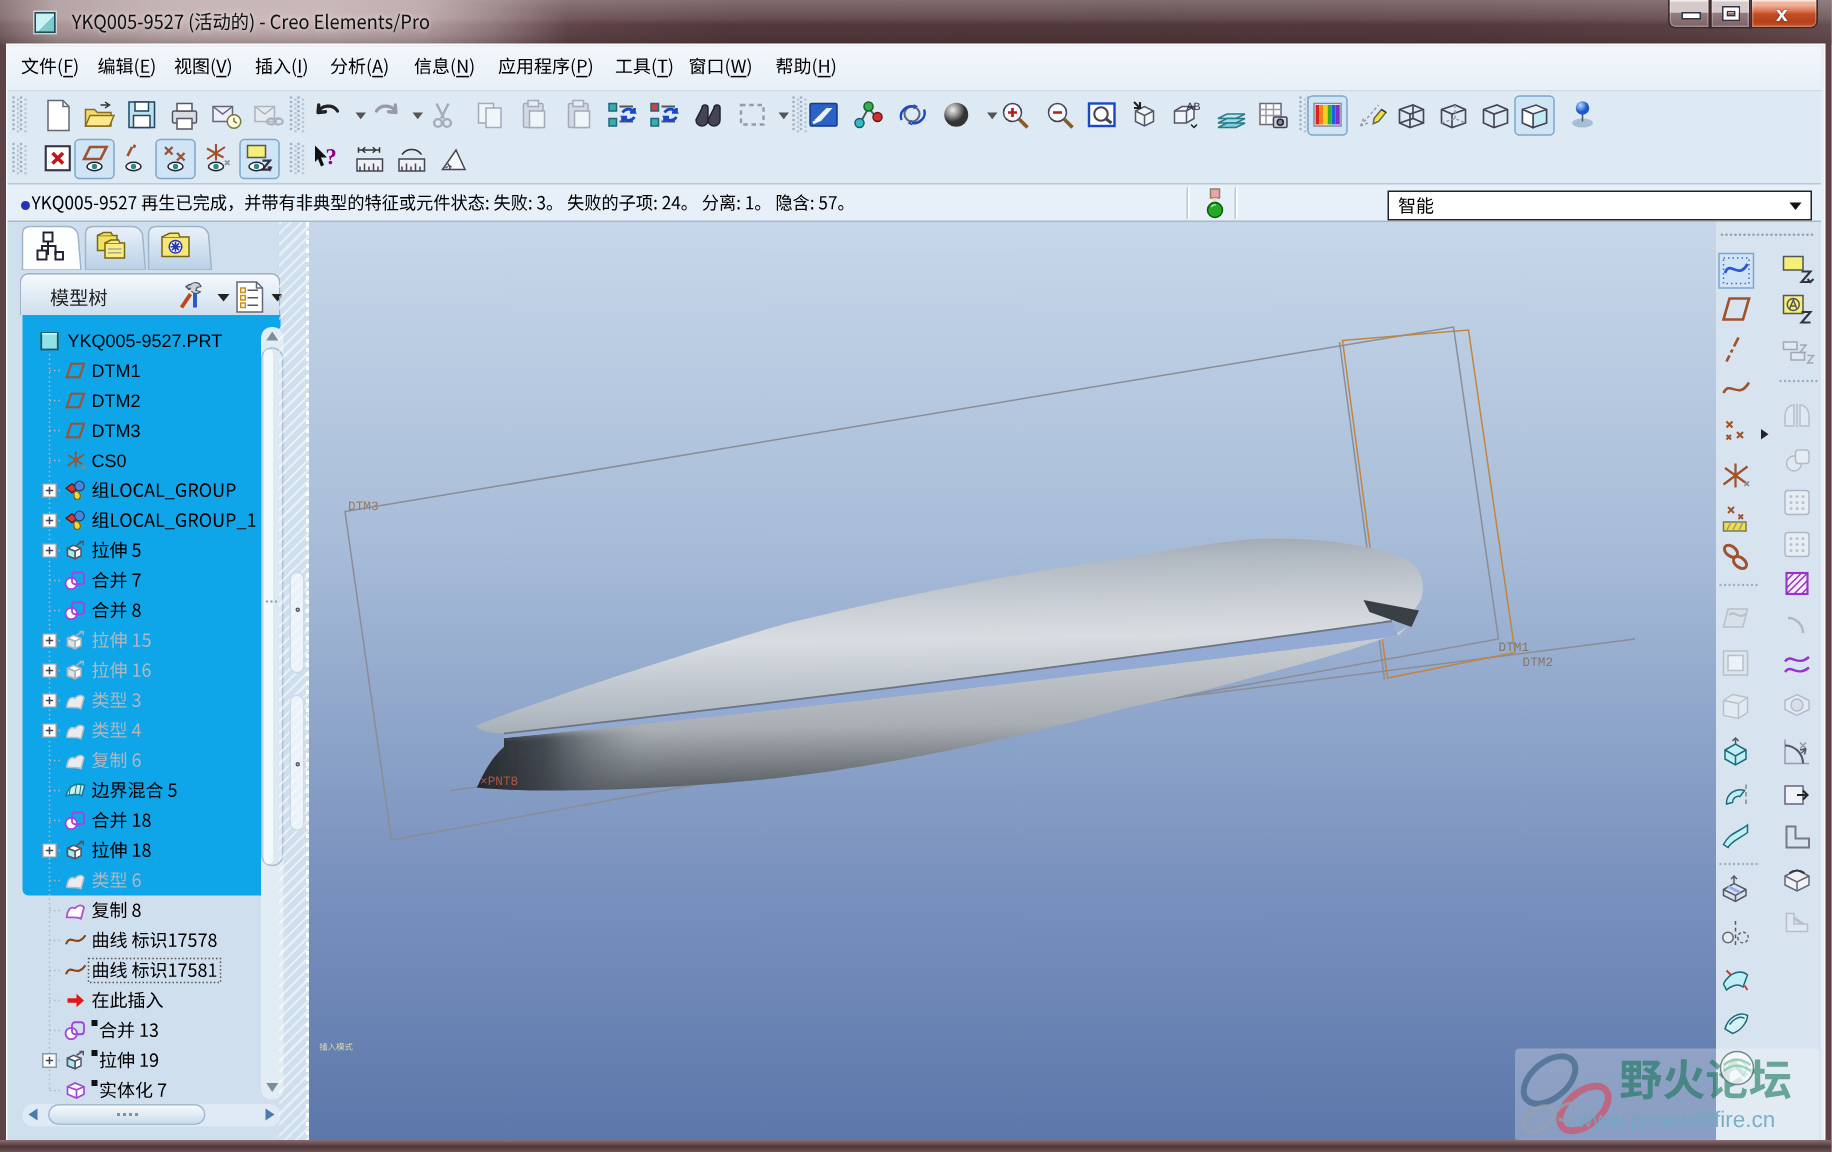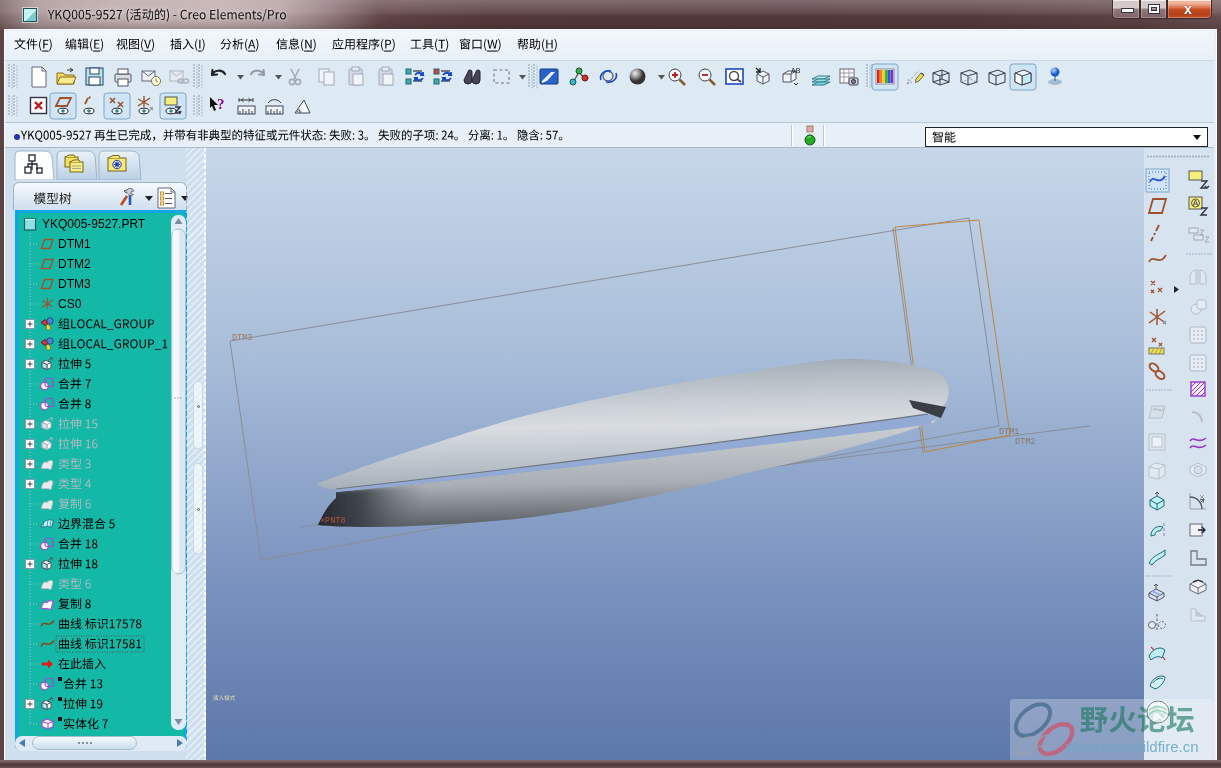--- a/index.html
+++ b/index.html
@@ -37,40 +37,40 @@
 #smartbox { left:920px; top:4px; width:283px; height:20px; background:#fff; border:1px solid #222; font-size:12px; padding:2px 0 0 6px; }
 #smartarrow { left:1188px; top:12px; width:0; height:0; border-left:4px solid transparent; border-right:4px solid transparent; border-top:5px solid #111; }
 
 
 #main { left:0; top:118px; width:1209px; height:612px; background:#cfdfee; }
 .stripes { background-image:repeating-linear-gradient(135deg, rgba(255,255,255,.5) 0 1.5px, rgba(255,255,255,0) 1.5px 5px); }
 
 
 #tabs { left:0; top:0; width:201px; height:32px; }
 #treehdr { left:8px; top:34px; width:174px; height:28px; border:1px solid #9fb3c6; border-bottom:none; border-radius:6px 6px 0 0; background:linear-gradient(to bottom,#f5f9fc,#cfdfee); font-size:13px; }
-#treebox { left:10px; top:62px; width:172px; height:539px; background:#14b8a6; border:3px solid #0ea5e9; border-radius:0 0 4px 4px; }
+#treebox { left:10px; top:62px; width:172px; height:387px; background:#0ea5e9; border:6px solid #0ea5e9; border-radius:0 0 4px 4px; }
 #hscroll { left:10px; top:588px; width:172px; height:15px; background:#dfeaf4; border-radius:7px; }
 #hthumb { position:absolute; left:17px; top:0px; width:105px; height:14px; background:linear-gradient(to bottom,#f6fafc,#c9dcec); border:1px solid #a5bccf; border-radius:7px; }
 .harr { position:absolute; top:3px; width:0; height:0; border-top:4px solid transparent; border-bottom:4px solid transparent; }
 
 
 #sash { left:181px; top:0; width:20px; height:612px; }
 .sashhandle { position:absolute; left:7px; width:10px; background:rgba(244,249,253,.75); border:1px solid rgba(185,205,222,.7); border-radius:5px; }
 .sashdot { position:absolute; left:11px; width:3px; height:3px; border-radius:50%; border:1px solid #556; background:#e8eef4; }
 #sash::after { content:""; position:absolute; right:0; top:0; width:2px; height:612px; background:repeating-linear-gradient(to bottom,#fff 0 3px, rgba(255,255,255,0) 3px 6px); }
 
 
 #viewport { left:201px; top:0; width:938px; height:612px; }
 
 
 #rtools { left:1139px; top:0; width:70px; height:612px; background:#d7e4f0; }
 
 
 #wmark { left:1010px; top:699px; width:203px; height:62px; background:rgba(255,255,255,.28); border-radius:3px; }
-#wmurl { position:absolute; left:56px; top:39px; font-size:15px; color:rgba(110,170,195,.9);text-align:center; }
+#wmurl { position:absolute; left:41px; top:39px; font-size:15px; color:rgba(110,170,195,.9);text-align:center; }
 
 
 #bottombar { left:0; top:760px; width:1221px; height:8px; background:linear-gradient(to bottom,#8a6f71,#4e3739 55%, #6b5254); }
 </style>
 </head>
 <body>
 <div class="abs" id="titlebar"></div>
 <div class="abs" id="titleicon"></div>
 <svg class="abs" style="left:46px;top:8px;filter:drop-shadow(0 0 2px rgba(255,255,255,.8));transform:scaleX(.95);transform-origin:0 0;" width="257" height="16" viewBox="0 -11.44 257 16.25">
     <path d="M2.8 0.0H4.0V-3.7L6.9 -9.5H5.7L4.4 -6.8C4.1 -6.1 3.8 -5.5 3.5 -4.7H3.4C3.1 -5.5 2.8 -6.1 2.5 -6.8L1.3 -9.5H-0.0L2.8 -3.7Z M8.2 0.0H9.4V-3.0L11.1 -5.0L13.9 0.0H15.2L11.8 -5.9L14.8 -9.5H13.4L9.4 -4.7H9.4V-9.5H8.2Z M20.1 -0.8C18.4 -0.8 17.3 -2.4 17.3 -4.8C17.3 -7.2 18.4 -8.6 20.1 -8.6C21.8 -8.6 23.0 -7.2 23.0 -4.8C23.0 -2.4 21.8 -0.8 20.1 -0.8ZM23.0 2.4C23.6 2.4 24.1 2.3 24.4 2.2L24.2 1.2C23.9 1.3 23.6 1.4 23.2 1.4C22.1 1.4 21.3 1.0 20.8 0.1C22.8 -0.2 24.2 -2.1 24.2 -4.8C24.2 -7.9 22.5 -9.7 20.1 -9.7C17.7 -9.7 16.1 -7.9 16.1 -4.8C16.1 -2.0 17.5 -0.2 19.5 0.1C20.1 1.4 21.3 2.4 23.0 2.4Z M28.6 0.2C30.4 0.2 31.5 -1.5 31.5 -4.8C31.5 -8.1 30.4 -9.7 28.6 -9.7C26.7 -9.7 25.6 -8.1 25.6 -4.8C25.6 -1.5 26.7 0.2 28.6 0.2ZM28.6 -0.8C27.5 -0.8 26.7 -2.0 26.7 -4.8C26.7 -7.6 27.5 -8.8 28.6 -8.8C29.6 -8.8 30.4 -7.6 30.4 -4.8C30.4 -2.0 29.6 -0.8 28.6 -0.8Z M35.8 0.2C37.6 0.2 38.7 -1.5 38.7 -4.8C38.7 -8.1 37.6 -9.7 35.8 -9.7C34.0 -9.7 32.8 -8.1 32.8 -4.8C32.8 -1.5 34.0 0.2 35.8 0.2ZM35.8 -0.8C34.7 -0.8 34.0 -2.0 34.0 -4.8C34.0 -7.6 34.7 -8.8 35.8 -8.8C36.9 -8.8 37.6 -7.6 37.6 -4.8C37.6 -2.0 36.9 -0.8 35.8 -0.8Z M42.8 0.2C44.4 0.2 45.9 -1.0 45.9 -3.1C45.9 -5.2 44.6 -6.1 43.0 -6.1C42.5 -6.1 42.0 -6.0 41.6 -5.8L41.8 -8.5H45.4V-9.5H40.8L40.5 -5.1L41.1 -4.7C41.7 -5.0 42.1 -5.2 42.7 -5.2C43.9 -5.2 44.7 -4.4 44.7 -3.1C44.7 -1.7 43.8 -0.8 42.7 -0.8C41.6 -0.8 40.9 -1.3 40.3 -1.9L39.7 -1.1C40.4 -0.5 41.3 0.2 42.8 0.2Z M47.2 -3.2H50.5V-4.1H47.2Z M54.2 0.2C55.9 0.2 57.6 -1.3 57.6 -5.2C57.6 -8.2 56.2 -9.7 54.4 -9.7C52.9 -9.7 51.7 -8.5 51.7 -6.6C51.7 -4.6 52.7 -3.6 54.3 -3.6C55.1 -3.6 55.9 -4.1 56.5 -4.8C56.4 -1.8 55.3 -0.8 54.1 -0.8C53.5 -0.8 52.9 -1.1 52.5 -1.5L51.9 -0.8C52.4 -0.2 53.1 0.2 54.2 0.2ZM56.5 -5.8C55.8 -4.9 55.1 -4.5 54.5 -4.5C53.4 -4.5 52.8 -5.3 52.8 -6.6C52.8 -7.9 53.5 -8.8 54.4 -8.8C55.6 -8.8 56.4 -7.7 56.5 -5.8Z M61.7 0.2C63.3 0.2 64.8 -1.0 64.8 -3.1C64.8 -5.2 63.5 -6.1 62.0 -6.1C61.4 -6.1 61.0 -6.0 60.5 -5.8L60.8 -8.5H64.4V-9.5H59.7L59.4 -5.1L60.1 -4.7C60.6 -5.0 61.0 -5.2 61.7 -5.2C62.9 -5.2 63.6 -4.4 63.6 -3.1C63.6 -1.7 62.7 -0.8 61.6 -0.8C60.5 -0.8 59.8 -1.3 59.3 -1.9L58.7 -1.1C59.3 -0.5 60.2 0.2 61.7 0.2Z M66.1 0.0H72.1V-1.0H69.5C69.0 -1.0 68.4 -1.0 67.9 -0.9C70.1 -3.1 71.6 -5.0 71.6 -6.9C71.6 -8.6 70.6 -9.7 68.9 -9.7C67.7 -9.7 66.8 -9.2 66.1 -8.3L66.7 -7.6C67.3 -8.3 67.9 -8.7 68.7 -8.7C69.9 -8.7 70.5 -7.9 70.5 -6.9C70.5 -5.2 69.1 -3.3 66.1 -0.7Z M75.3 0.0H76.6C76.7 -3.7 77.1 -6.0 79.4 -8.8V-9.5H73.4V-8.5H78.0C76.1 -5.9 75.5 -3.6 75.3 0.0Z M86.0 2.5 86.7 2.2C85.6 0.4 85.1 -1.8 85.1 -4.0C85.1 -6.2 85.6 -8.4 86.7 -10.3L86.0 -10.6C84.8 -8.7 84.1 -6.6 84.1 -4.0C84.1 -1.5 84.8 0.6 86.0 2.5Z M88.5 -10.1C89.2 -9.6 90.3 -9.0 90.9 -8.6L91.5 -9.4C90.9 -9.8 89.8 -10.4 89.0 -10.8ZM87.8 -6.5C88.6 -6.1 89.7 -5.4 90.2 -5.1L90.8 -5.9C90.2 -6.2 89.1 -6.8 88.3 -7.2ZM88.1 0.2 88.9 0.9C89.7 -0.3 90.6 -2.0 91.3 -3.3L90.6 -4.0C89.8 -2.5 88.8 -0.8 88.1 0.2ZM91.4 -7.1V-6.2H95.2V-4.0H92.4V1.0H93.3V0.5H97.9V1.0H98.9V-4.0H96.1V-6.2H99.7V-7.1H96.1V-9.4C97.2 -9.6 98.3 -9.8 99.2 -10.1L98.4 -10.9C96.9 -10.4 94.3 -9.9 92.0 -9.7C92.1 -9.5 92.3 -9.1 92.3 -8.9C93.2 -9.0 94.2 -9.1 95.2 -9.2V-7.1ZM93.3 -0.4V-3.1H97.9V-0.4Z M101.4 -9.9V-9.0H106.5V-9.9ZM108.8 -10.7C108.8 -9.8 108.8 -8.8 108.7 -7.9H106.9V-7.0H108.7C108.5 -4.0 108.0 -1.3 106.2 0.3C106.5 0.5 106.8 0.8 107.0 1.0C108.9 -0.8 109.5 -3.8 109.6 -7.0H111.6C111.4 -2.4 111.3 -0.6 110.9 -0.2C110.8 -0.1 110.6 -0.1 110.4 -0.1C110.1 -0.1 109.4 -0.1 108.7 -0.1C108.9 0.2 109.0 0.6 109.0 0.8C109.7 0.9 110.4 0.9 110.8 0.8C111.2 0.8 111.5 0.7 111.8 0.4C112.2 -0.2 112.4 -2.1 112.6 -7.4C112.6 -7.6 112.6 -7.9 112.6 -7.9H109.7C109.7 -8.8 109.7 -9.8 109.7 -10.7ZM101.4 -0.6 101.4 -0.6V-0.6C101.7 -0.7 102.2 -0.9 105.8 -1.7L106.1 -0.8L106.9 -1.1C106.7 -2.0 106.1 -3.6 105.6 -4.7L104.8 -4.5C105.1 -3.9 105.3 -3.2 105.5 -2.5L102.5 -1.9C103.0 -3.0 103.5 -4.5 103.8 -5.9H106.7V-6.8H101.0V-5.9H102.8C102.4 -4.3 101.9 -2.8 101.7 -2.4C101.5 -1.9 101.3 -1.5 101.1 -1.5C101.2 -1.2 101.4 -0.8 101.4 -0.6Z M120.4 -5.5C121.2 -4.5 122.0 -3.2 122.4 -2.5L123.3 -3.0C122.8 -3.7 121.9 -5.0 121.2 -5.9ZM116.4 -10.9C116.3 -10.3 116.1 -9.5 115.9 -8.8H114.4V0.7H115.3V-0.3H118.9V-8.8H116.8C117.0 -9.4 117.2 -10.1 117.4 -10.8ZM115.3 -8.0H118.0V-5.2H115.3ZM115.3 -1.2V-4.4H118.0V-1.2ZM121.0 -11.0C120.6 -9.2 119.9 -7.4 119.0 -6.2C119.3 -6.1 119.7 -5.8 119.8 -5.7C120.3 -6.3 120.7 -7.1 121.1 -8.0H124.4C124.2 -2.8 124.0 -0.8 123.6 -0.3C123.5 -0.1 123.3 -0.1 123.1 -0.1C122.8 -0.1 122.0 -0.1 121.1 -0.2C121.3 0.1 121.4 0.5 121.4 0.8C122.2 0.8 122.9 0.8 123.4 0.8C123.9 0.7 124.1 0.6 124.4 0.2C125.0 -0.4 125.1 -2.4 125.3 -8.4C125.3 -8.5 125.3 -8.9 125.3 -8.9H121.4C121.6 -9.5 121.8 -10.1 122.0 -10.8Z M127.6 2.5C128.8 0.6 129.5 -1.5 129.5 -4.0C129.5 -6.6 128.8 -8.7 127.6 -10.6L126.8 -10.3C127.9 -8.4 128.5 -6.2 128.5 -4.0C128.5 -1.8 127.9 0.4 126.8 2.2Z M134.2 -3.2H137.5V-4.1H134.2Z M145.9 0.2C147.1 0.2 148.1 -0.3 148.8 -1.2L148.2 -2.0C147.6 -1.3 146.9 -0.9 146.0 -0.9C144.1 -0.9 143.0 -2.4 143.0 -4.8C143.0 -7.2 144.2 -8.6 146.0 -8.6C146.8 -8.6 147.4 -8.3 147.9 -7.7L148.6 -8.5C148.0 -9.1 147.1 -9.7 146.0 -9.7C143.6 -9.7 141.8 -7.8 141.8 -4.8C141.8 -1.7 143.5 0.2 145.9 0.2Z M150.5 0.0H151.7V-4.5C152.2 -5.7 152.9 -6.2 153.5 -6.2C153.8 -6.2 153.9 -6.1 154.1 -6.1L154.4 -7.1C154.1 -7.2 153.9 -7.2 153.6 -7.2C152.8 -7.2 152.1 -6.7 151.6 -5.8H151.6L151.5 -7.1H150.5Z M158.4 0.2C159.3 0.2 160.1 -0.1 160.7 -0.5L160.3 -1.3C159.8 -1.0 159.2 -0.8 158.5 -0.8C157.2 -0.8 156.3 -1.7 156.2 -3.2H160.9C161.0 -3.4 161.0 -3.7 161.0 -3.9C161.0 -5.9 160.0 -7.2 158.2 -7.2C156.6 -7.2 155.0 -5.8 155.0 -3.5C155.0 -1.2 156.5 0.2 158.4 0.2ZM156.2 -4.1C156.3 -5.5 157.2 -6.3 158.2 -6.3C159.3 -6.3 160.0 -5.5 160.0 -4.1Z M165.5 0.2C167.2 0.2 168.7 -1.2 168.7 -3.5C168.7 -5.9 167.2 -7.2 165.5 -7.2C163.7 -7.2 162.2 -5.9 162.2 -3.5C162.2 -1.2 163.7 0.2 165.5 0.2ZM165.5 -0.8C164.3 -0.8 163.4 -1.9 163.4 -3.5C163.4 -5.1 164.3 -6.2 165.5 -6.2C166.7 -6.2 167.5 -5.1 167.5 -3.5C167.5 -1.9 166.7 -0.8 165.5 -0.8Z M173.6 0.0H179.3V-1.0H174.8V-4.5H178.5V-5.5H174.8V-8.5H179.1V-9.5H173.6Z M182.4 0.2C182.8 0.2 182.9 0.1 183.1 0.1L182.9 -0.8C182.8 -0.8 182.8 -0.8 182.7 -0.8C182.5 -0.8 182.4 -1.0 182.4 -1.3V-10.3H181.2V-1.4C181.2 -0.4 181.5 0.2 182.4 0.2Z M187.7 0.2C188.7 0.2 189.4 -0.1 190.0 -0.5L189.6 -1.3C189.1 -1.0 188.6 -0.8 187.9 -0.8C186.5 -0.8 185.6 -1.7 185.5 -3.2H190.3C190.3 -3.4 190.3 -3.7 190.3 -3.9C190.3 -5.9 189.3 -7.2 187.5 -7.2C185.9 -7.2 184.4 -5.8 184.4 -3.5C184.4 -1.2 185.8 0.2 187.7 0.2ZM185.5 -4.1C185.7 -5.5 186.5 -6.3 187.5 -6.3C188.6 -6.3 189.3 -5.5 189.3 -4.1Z M192.1 0.0H193.3V-5.1C193.9 -5.8 194.5 -6.2 195.0 -6.2C195.9 -6.2 196.4 -5.6 196.4 -4.3V0.0H197.5V-5.1C198.2 -5.8 198.8 -6.2 199.3 -6.2C200.2 -6.2 200.6 -5.6 200.6 -4.3V0.0H201.8V-4.5C201.8 -6.3 201.1 -7.2 199.7 -7.2C198.8 -7.2 198.1 -6.7 197.3 -5.9C197.1 -6.7 196.5 -7.2 195.4 -7.2C194.5 -7.2 193.8 -6.7 193.2 -6.0H193.2L193.1 -7.1H192.1Z M207.0 0.2C207.9 0.2 208.7 -0.1 209.3 -0.5L208.9 -1.3C208.3 -1.0 207.8 -0.8 207.1 -0.8C205.8 -0.8 204.8 -1.7 204.8 -3.2H209.5C209.5 -3.4 209.6 -3.7 209.6 -3.9C209.6 -5.9 208.6 -7.2 206.8 -7.2C205.1 -7.2 203.6 -5.8 203.6 -3.5C203.6 -1.2 205.1 0.2 207.0 0.2ZM204.8 -4.1C204.9 -5.5 205.8 -6.3 206.8 -6.3C207.9 -6.3 208.5 -5.5 208.5 -4.1Z M211.3 0.0H212.5V-5.1C213.2 -5.8 213.7 -6.2 214.4 -6.2C215.4 -6.2 215.8 -5.6 215.8 -4.3V0.0H217.0V-4.5C217.0 -6.3 216.3 -7.2 214.8 -7.2C213.8 -7.2 213.1 -6.7 212.4 -6.0H212.4L212.3 -7.1H211.3Z M221.5 0.2C221.9 0.2 222.4 0.0 222.8 -0.1L222.5 -1.0C222.3 -0.9 222.0 -0.8 221.7 -0.8C220.9 -0.8 220.6 -1.3 220.6 -2.1V-6.1H222.6V-7.1H220.6V-9.0H219.6L219.5 -7.1L218.4 -7.0V-6.1H219.5V-2.2C219.5 -0.8 220.0 0.2 221.5 0.2Z M226.0 0.2C227.7 0.2 228.6 -0.8 228.6 -1.9C228.6 -3.3 227.4 -3.7 226.4 -4.1C225.6 -4.4 224.9 -4.6 224.9 -5.3C224.9 -5.8 225.3 -6.3 226.2 -6.3C226.8 -6.3 227.3 -6.0 227.8 -5.7L228.4 -6.4C227.8 -6.9 227.1 -7.2 226.2 -7.2C224.6 -7.2 223.8 -6.4 223.8 -5.2C223.8 -4.0 224.8 -3.6 225.8 -3.2C226.6 -2.9 227.4 -2.6 227.4 -1.9C227.4 -1.2 227.0 -0.8 226.0 -0.8C225.2 -0.8 224.6 -1.1 223.9 -1.6L223.4 -0.8C224.0 -0.2 225.0 0.2 226.0 0.2Z M229.2 2.3H230.0L233.9 -10.3H233.1Z M235.4 0.0H236.6V-3.8H238.2C240.3 -3.8 241.7 -4.7 241.7 -6.7C241.7 -8.8 240.3 -9.5 238.2 -9.5H235.4ZM236.6 -4.8V-8.6H238.0C239.7 -8.6 240.5 -8.1 240.5 -6.7C240.5 -5.4 239.7 -4.8 238.1 -4.8Z M243.6 0.0H244.8V-4.5C245.2 -5.7 245.9 -6.2 246.5 -6.2C246.8 -6.2 247.0 -6.1 247.2 -6.1L247.4 -7.1C247.2 -7.2 247.0 -7.2 246.7 -7.2C245.9 -7.2 245.2 -6.7 244.7 -5.8H244.6L244.5 -7.1H243.6Z M251.3 0.2C253.1 0.2 254.6 -1.2 254.6 -3.5C254.6 -5.9 253.1 -7.2 251.3 -7.2C249.6 -7.2 248.1 -5.9 248.1 -3.5C248.1 -1.2 249.6 0.2 251.3 0.2ZM251.3 -0.8C250.1 -0.8 249.3 -1.9 249.3 -3.5C249.3 -5.1 250.1 -6.2 251.3 -6.2C252.6 -6.2 253.4 -5.1 253.4 -3.5C253.4 -1.9 252.6 -0.8 251.3 -0.8Z" fill="#111"></path>

